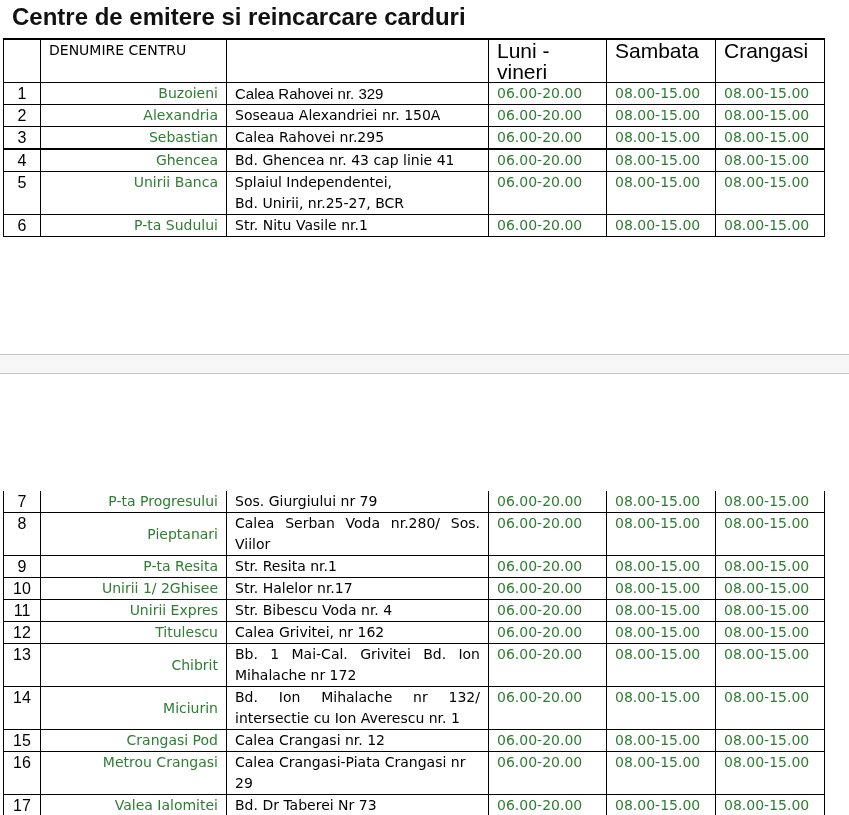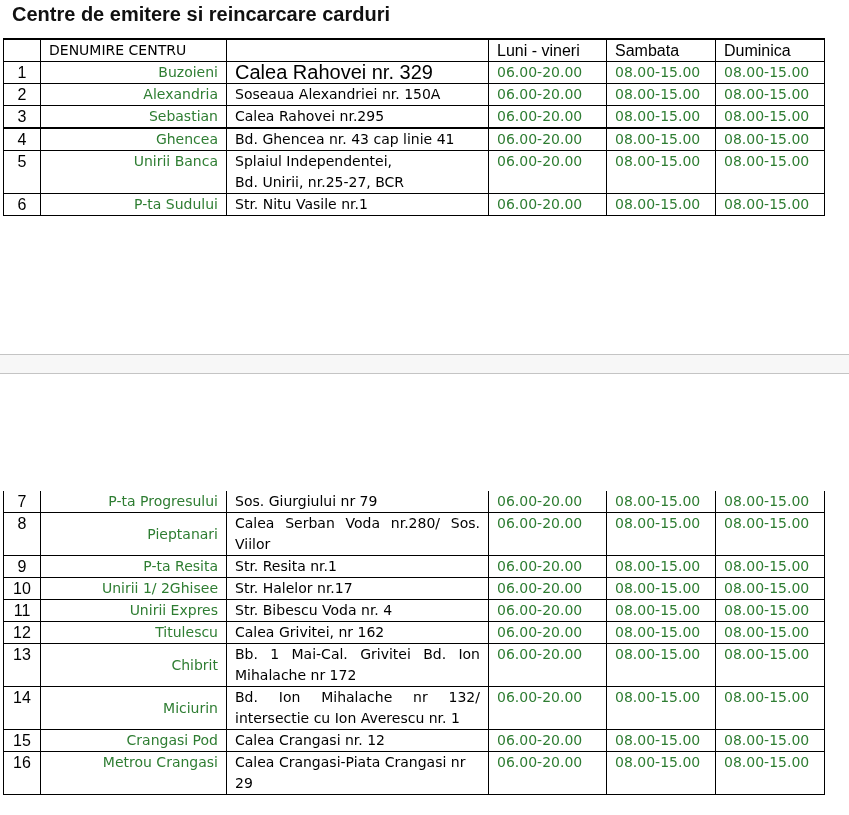--- a/index.html
+++ b/index.html
@@ -1,24 +1,24 @@
 <!DOCTYPE html>
 <html><head>
 <meta charset="utf-8">
 <style>
   html, body { margin:0; padding:0; background:#ffffff; }
   body { width:849px; height:815px; position:relative; overflow:hidden; font-family:"Liberation Sans", sans-serif; }
-  .title { position:absolute; left:12px; top:3px; font-size:20px; font-weight:bold; color:#111; font-family:"Liberation Sans", sans-serif; }
+  .title { position:absolute; left:12px; top:3px; font-size:24px; font-weight:bold; color:#111; font-family:"Liberation Sans", sans-serif; }
   table { border-collapse:collapse; position:absolute; table-layout:fixed; }
   td { border:1px solid #000; padding:0 8px; height:21px; font-size:14px; vertical-align:top; line-height:21px; font-family:"DejaVu Sans", sans-serif; }
   td.num { text-align:center; padding:0 4px; font-family:"Liberation Sans", sans-serif; font-size:16px; }
   td.name { color:#2e7d32;text-align:right; }
   td.time { color:#2e7d32; }
-  td.hdr-sans { font-family:"Liberation Sans", sans-serif; font-size:16px; }
-  .addr-big { font-family:"Liberation Sans", sans-serif; font-size:20px; }
+  td.hdr-sans { font-family:"Liberation Sans", sans-serif; font-size:21px; }
+  .addr-big { font-family:"Liberation Sans", sans-serif; font-size:15px; }
   .justify { text-align:justify; }
   td.vmid { vertical-align:middle; }
   #t1 { left:3px; top:38px; border-top:2px solid #000; }
   #t2 { left:3px; top:491px; }
   #t2 tr:first-child td { border-top:none; }
   .sep { position:absolute; left:0; top:354px; width:849px; height:18px; background:#f7f7f7; border-top:1px solid #c4c4c4; border-bottom:1px solid #c4c4c4; }
   col.c0 { width:37px; } col.c1 { width:186px; } col.c2 { width:262px; } col.c3 { width:118px; } col.c4 { width:109px; } col.c5 { width:109px; }
   tr.tall td { height:42px; }
 </style>
 </head>
@@ -35,21 +35,21 @@
       <col class="c4">
       <col class="c5">
     </colgroup>
   <tbody>
       <tr>
     <td class="num"></td>
     <td>DENUMIRE CENTRU</td>
     <td></td>
     <td class="hdr-sans">Luni - vineri</td>
     <td class="hdr-sans">Sambata</td>
-    <td class="hdr-sans">Duminica</td>
+    <td class="hdr-sans">Crangasi</td>
   </tr>
   <tr>
     <td class="num">1</td>
     <td class="name">Buzoieni</td>
     <td class="addr-big">Calea Rahovei nr. 329</td>
     <td class="time">06.00-20.00</td>
     <td class="time">08.00-15.00</td>
     <td class="time">08.00-15.00</td>
   </tr>
   <tr>
@@ -183,15 +183,23 @@
     <td class="time">08.00-15.00</td>
   </tr>
   <tr>
     <td class="num">16</td>
     <td class="name">Metrou Crangasi</td>
     <td>Calea Crangasi-Piata Crangasi nr 29</td>
     <td class="time">06.00-20.00</td>
     <td class="time">08.00-15.00</td>
     <td class="time">08.00-15.00</td>
   </tr>
+  <tr>
+    <td class="num">17</td>
+    <td class="name">Valea Ialomitei</td>
+    <td>Bd. Dr Taberei Nr 73</td>
+    <td class="time">06.00-20.00</td>
+    <td class="time">08.00-15.00</td>
+    <td class="time">08.00-15.00</td>
+  </tr>
 
 </tbody>
   </table>
 
 </body></html>

